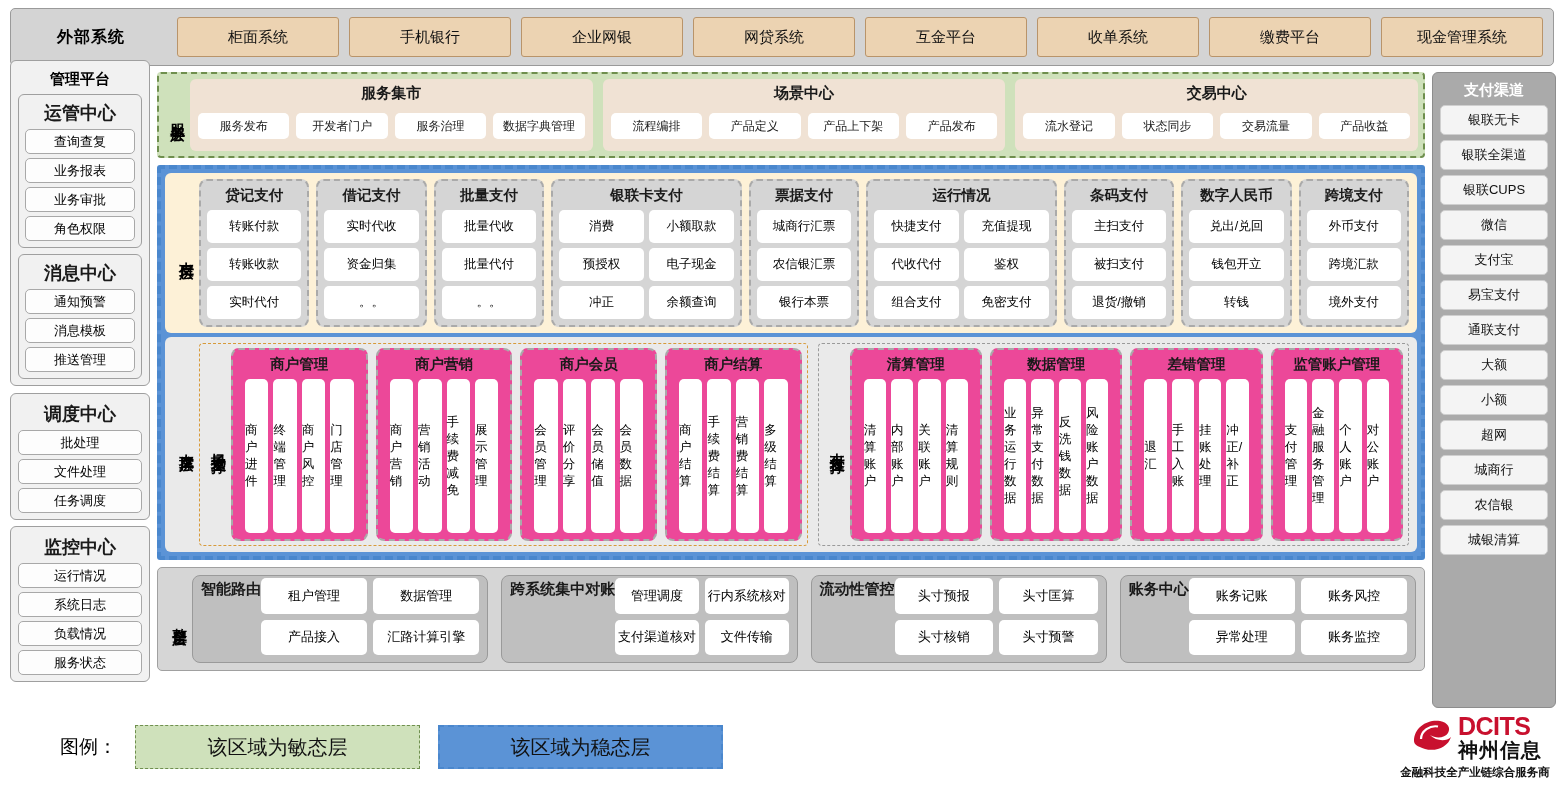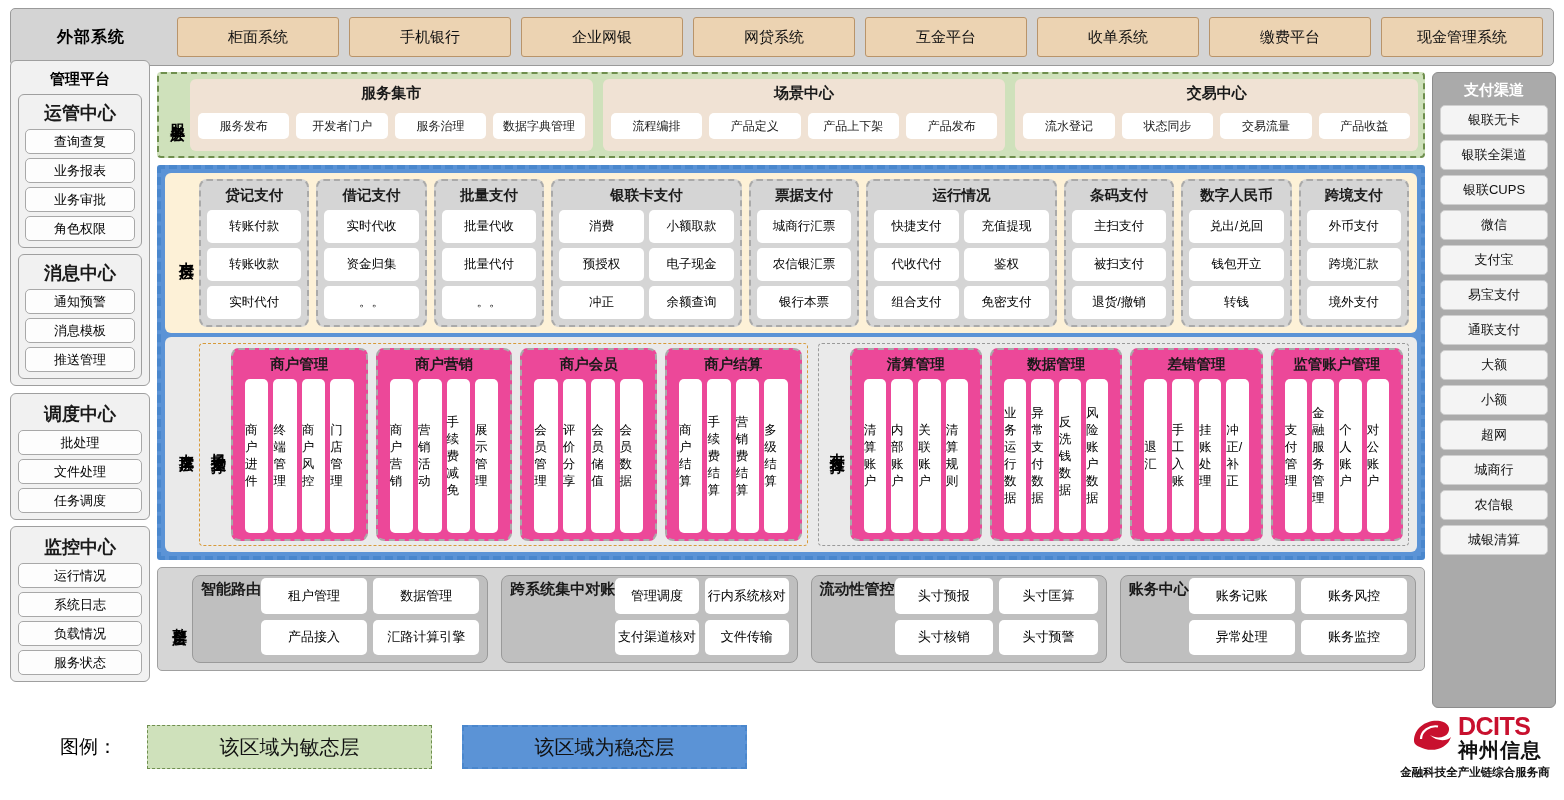--- a/index.html
+++ b/index.html
@@ -237,21 +237,21 @@
   .int-chip {
     background: #ffffff;
     border-radius: 5px;
     display: flex; align-items: center; justify-content: center;
     font-size: 13px; color: #000;
   }
 
   
   .legend {
     position: absolute; left: 60px; top: 725px;
-    display: flex; align-items: center; gap: 30px;
+    display: flex; align-items: center; gap: 18px;
   }
   .legend-label { font-size: 19px; color: #000; }
   .legend-chip {
     height: 44px; width: 285px;
     display: flex; align-items: center; justify-content: center;
     font-size: 20px; color: #111;
   }
   .legend-chip.agile { background: #cfe1bb; border: 1.5px dashed #6f8f4e; }
   .legend-chip.stable { background: #5b93d6; border: 2.5px dashed #4a87cd; }
 

